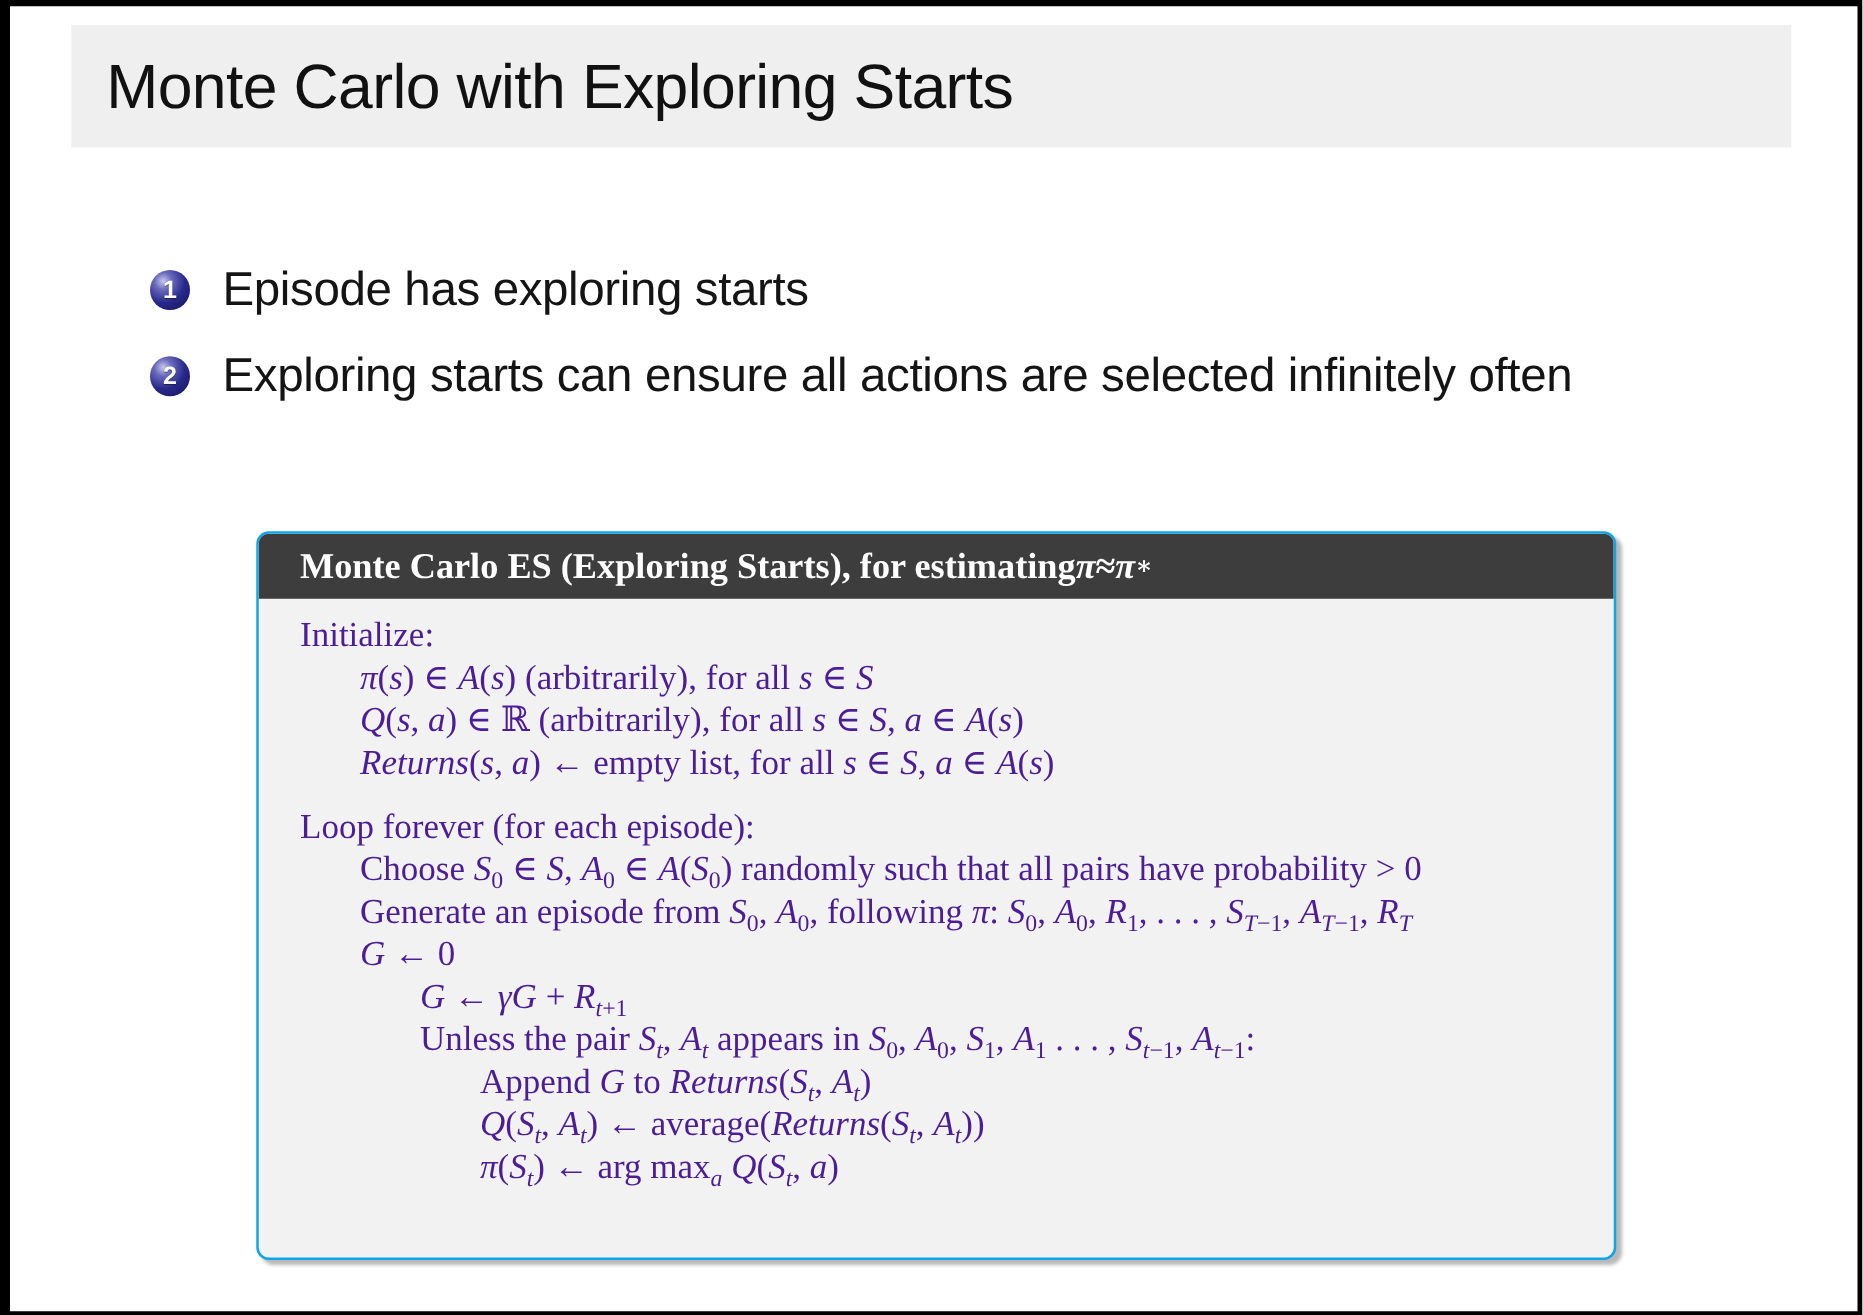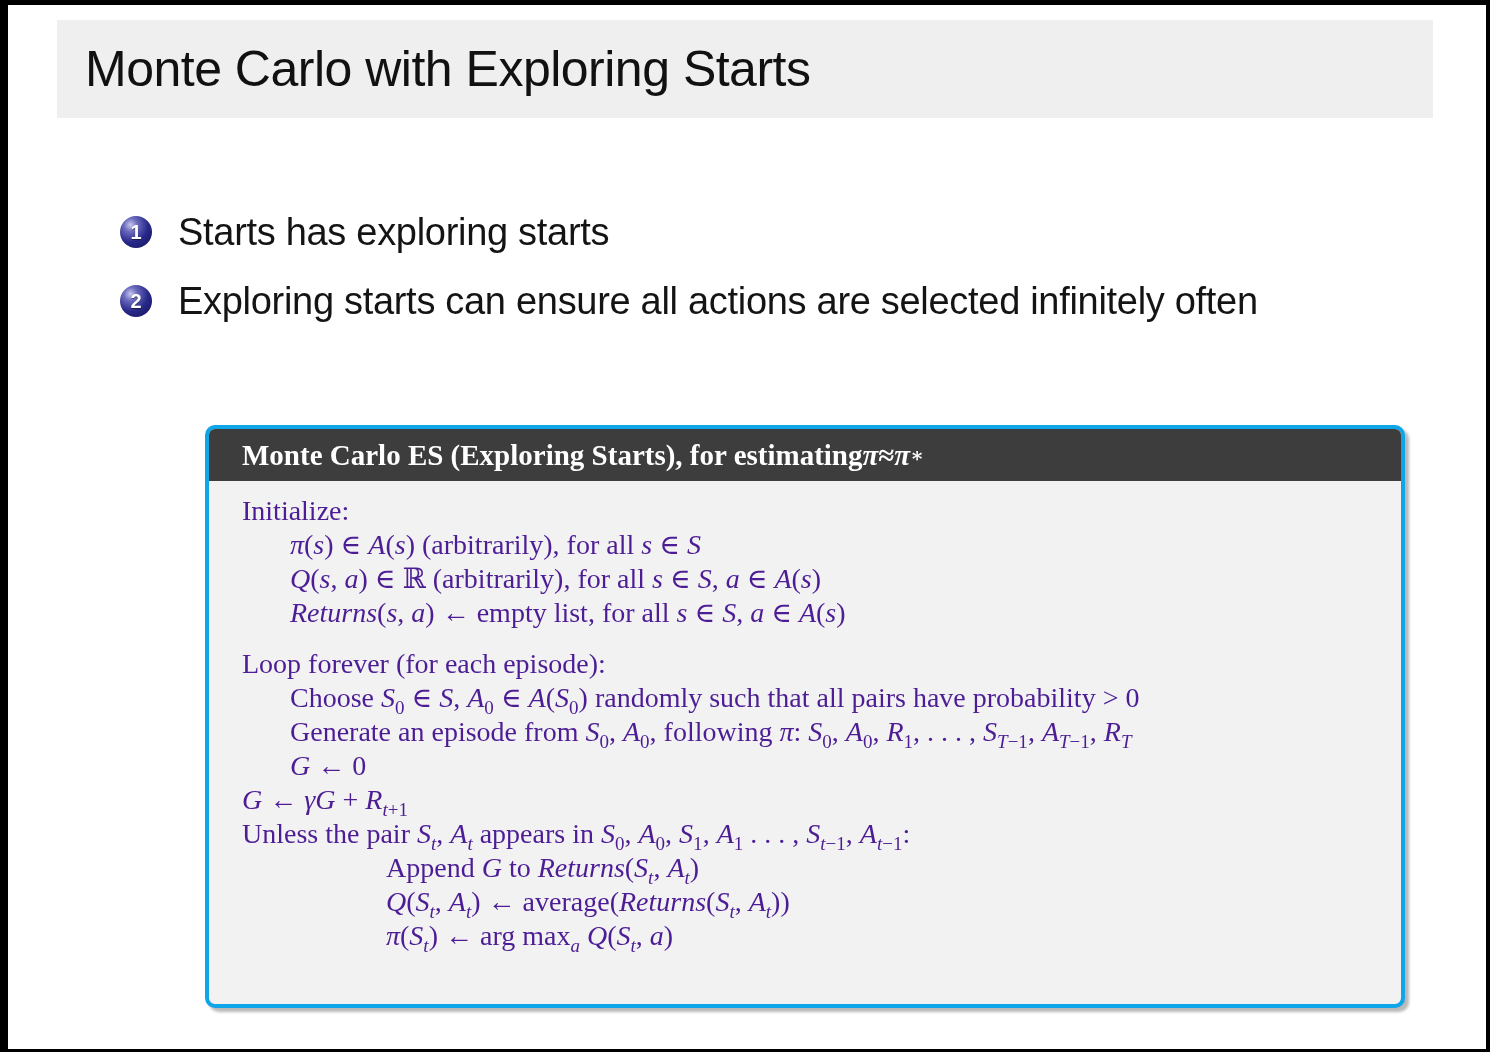--- a/index.html
+++ b/index.html
@@ -42,60 +42,60 @@
     display: flex; align-items: center; justify-content: center;
     text-shadow: 0 1px 1px rgba(0,0,0,0.5);
   }
   .bullet-text {
     font-size: 38px; line-height: 55px; color: #141414;
     letter-spacing: -0.3px;
   }
   
   .algo-box {
     position: absolute; left: 197px; top: 420px;
-    width: 1200px; height: 583px; box-sizing: border-box;
+    width: 1088px; height: 583px; box-sizing: border-box;
     background: #f2f2f2;
-    border: 4px solid #0ea5e9; border-radius: 10px;
+    border: 2px solid #0ea5e9; border-radius: 10px;
     box-shadow: 4px 4px 3px rgba(0,0,0,0.28);
     overflow: hidden;
     font-family: "Liberation Serif", "DejaVu Serif", serif;
   }
   .algo-header {
     height: 52px; background: #3d3d3d; color: #ffffff;
     display: flex; align-items: center;
     font-size: 29px; font-weight: bold;
     padding-left: 33px;
   }
   .algo-body {
     padding: 13px 28px 0 33px;
     font-size: 28px; line-height: 34px; color: #4c1d95;
   }
   .algo-body .line { white-space: nowrap; }
   .algo-body .ind0 { margin-left: 0; }
   .algo-body .ind1 { margin-left: 48px; }
-  .algo-body .ind2 { }
+  .algo-body .ind2 { margin-left: 96px; }
   .algo-body .ind3 { margin-left: 144px; }
   .algo-body .gap  { margin-top: 17px; }
   .algo-body sub { font-size: 0.68em; line-height: 0; }
   .algo-header sub { font-size: 0.7em; line-height: 0; }
 </style>
 </head>
 <body>
 
 <div class="slide">
 
   <div class="title-bar">
     <div class="title-text">Monte Carlo with Exploring Starts</div>
   </div>
 
   <div class="bullets">
     <div class="bullet-item">
       <div class="badge">1</div>
       <div class="bullet-text">
-        <div>Starts has exploring starts</div>
+        <div>Episode has exploring starts</div>
       </div>
     </div>
     <div class="bullet-item">
       <div class="badge">2</div>
       <div class="bullet-text">
         <div>Exploring starts can ensure all actions are selected infinitely often</div>
       </div>
     </div>
   </div>
 

